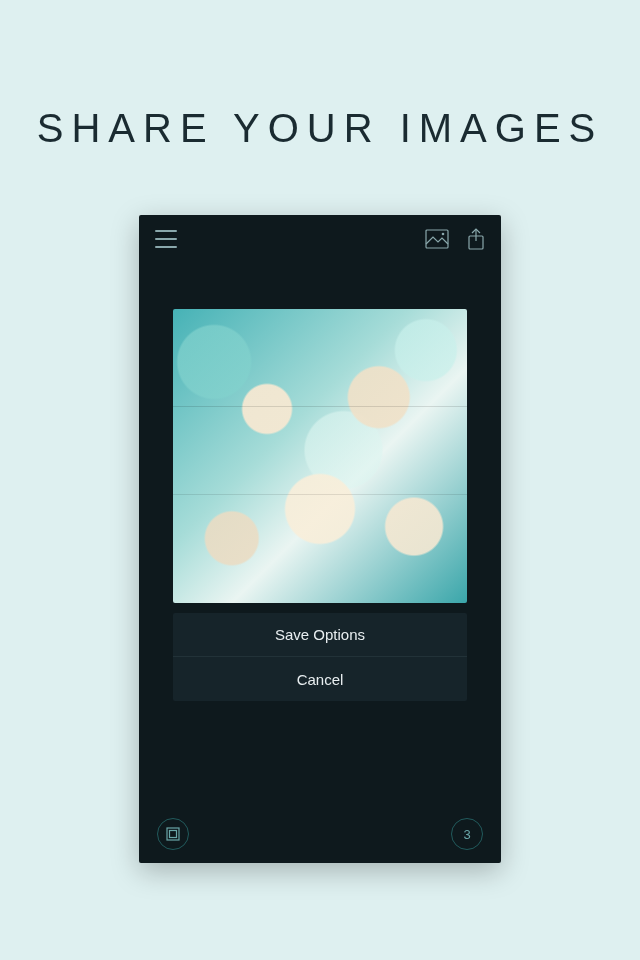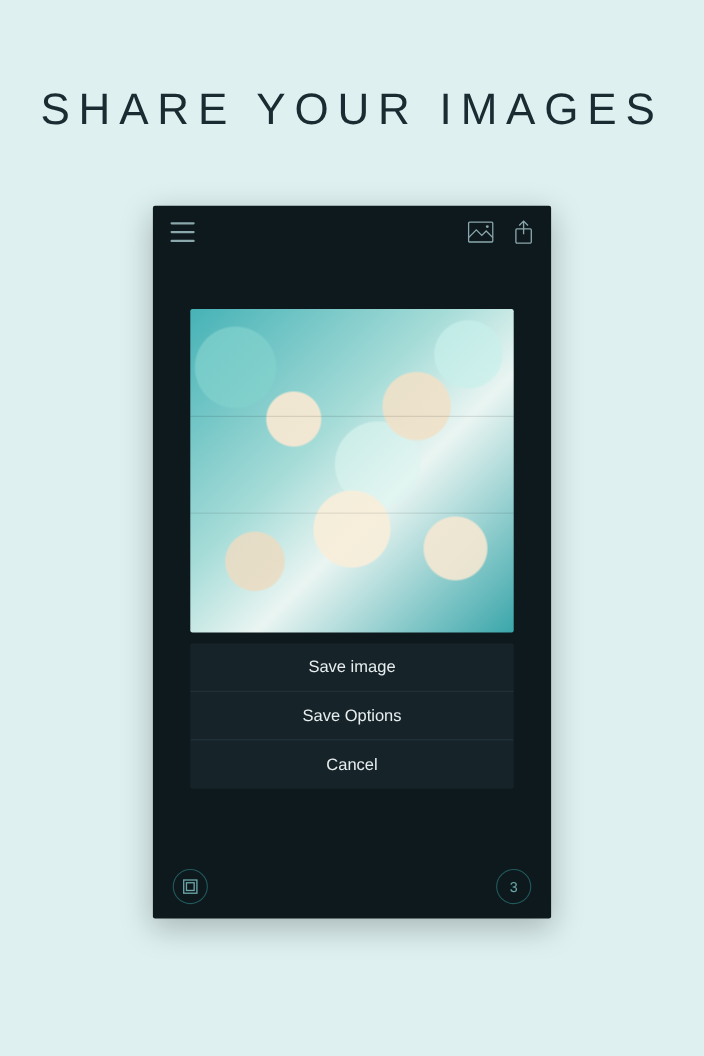--- a/index.html
+++ b/index.html
@@ -5,21 +5,21 @@
   * { box-sizing: border-box; margin: 0; padding: 0; }
   html, body { width: 640px; height: 960px; overflow: hidden; }
   body {
     background: #def0f0;
     font-family: -apple-system, "Helvetica Neue", Arial, sans-serif;
     display: flex;
     flex-direction: column;
     align-items: center;
   }
   .page-title {
-    margin-top: 78px;
+    margin-top: 106px;
     font-size: 40px;
     font-weight: 300;
     letter-spacing: 8px;
     color: #1a2b31;
     text-align: center;
   }
   .phone {
     margin-top: 64px;
     width: 362px;
     height: 648px;
@@ -148,21 +148,20 @@
           <rect x="2" y="8" width="14" height="13" rx="1"></rect>
         </svg>
       </div>
     </div>
   </div>
 
   <div class="content">
     <div class="image-preview"></div>
 
     <div class="sheet">
-      <div class="sheet-btn">Save image</div>
       <div class="sheet-btn">Save Options</div>
       <div class="sheet-btn">Cancel</div>
     </div>
   </div>
 
   <div class="bottombar">
     <div class="round-btn">
       <svg width="14" height="14" viewBox="0 0 14 14" fill="none" stroke="#6aa6a8" stroke-width="1.2">
         <rect x="1" y="1" width="12" height="12"></rect>
         <rect x="3.5" y="3.5" width="7" height="7"></rect>

